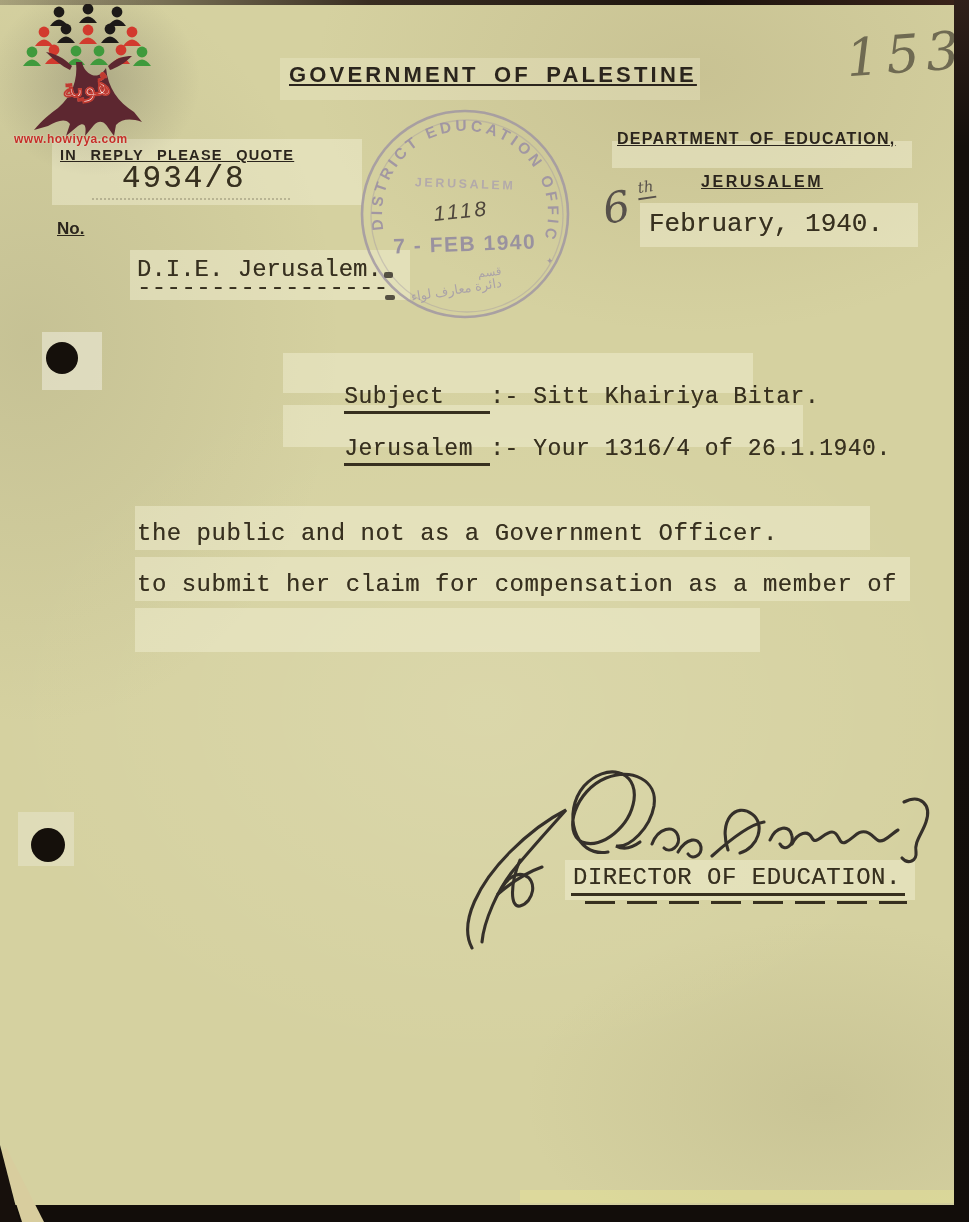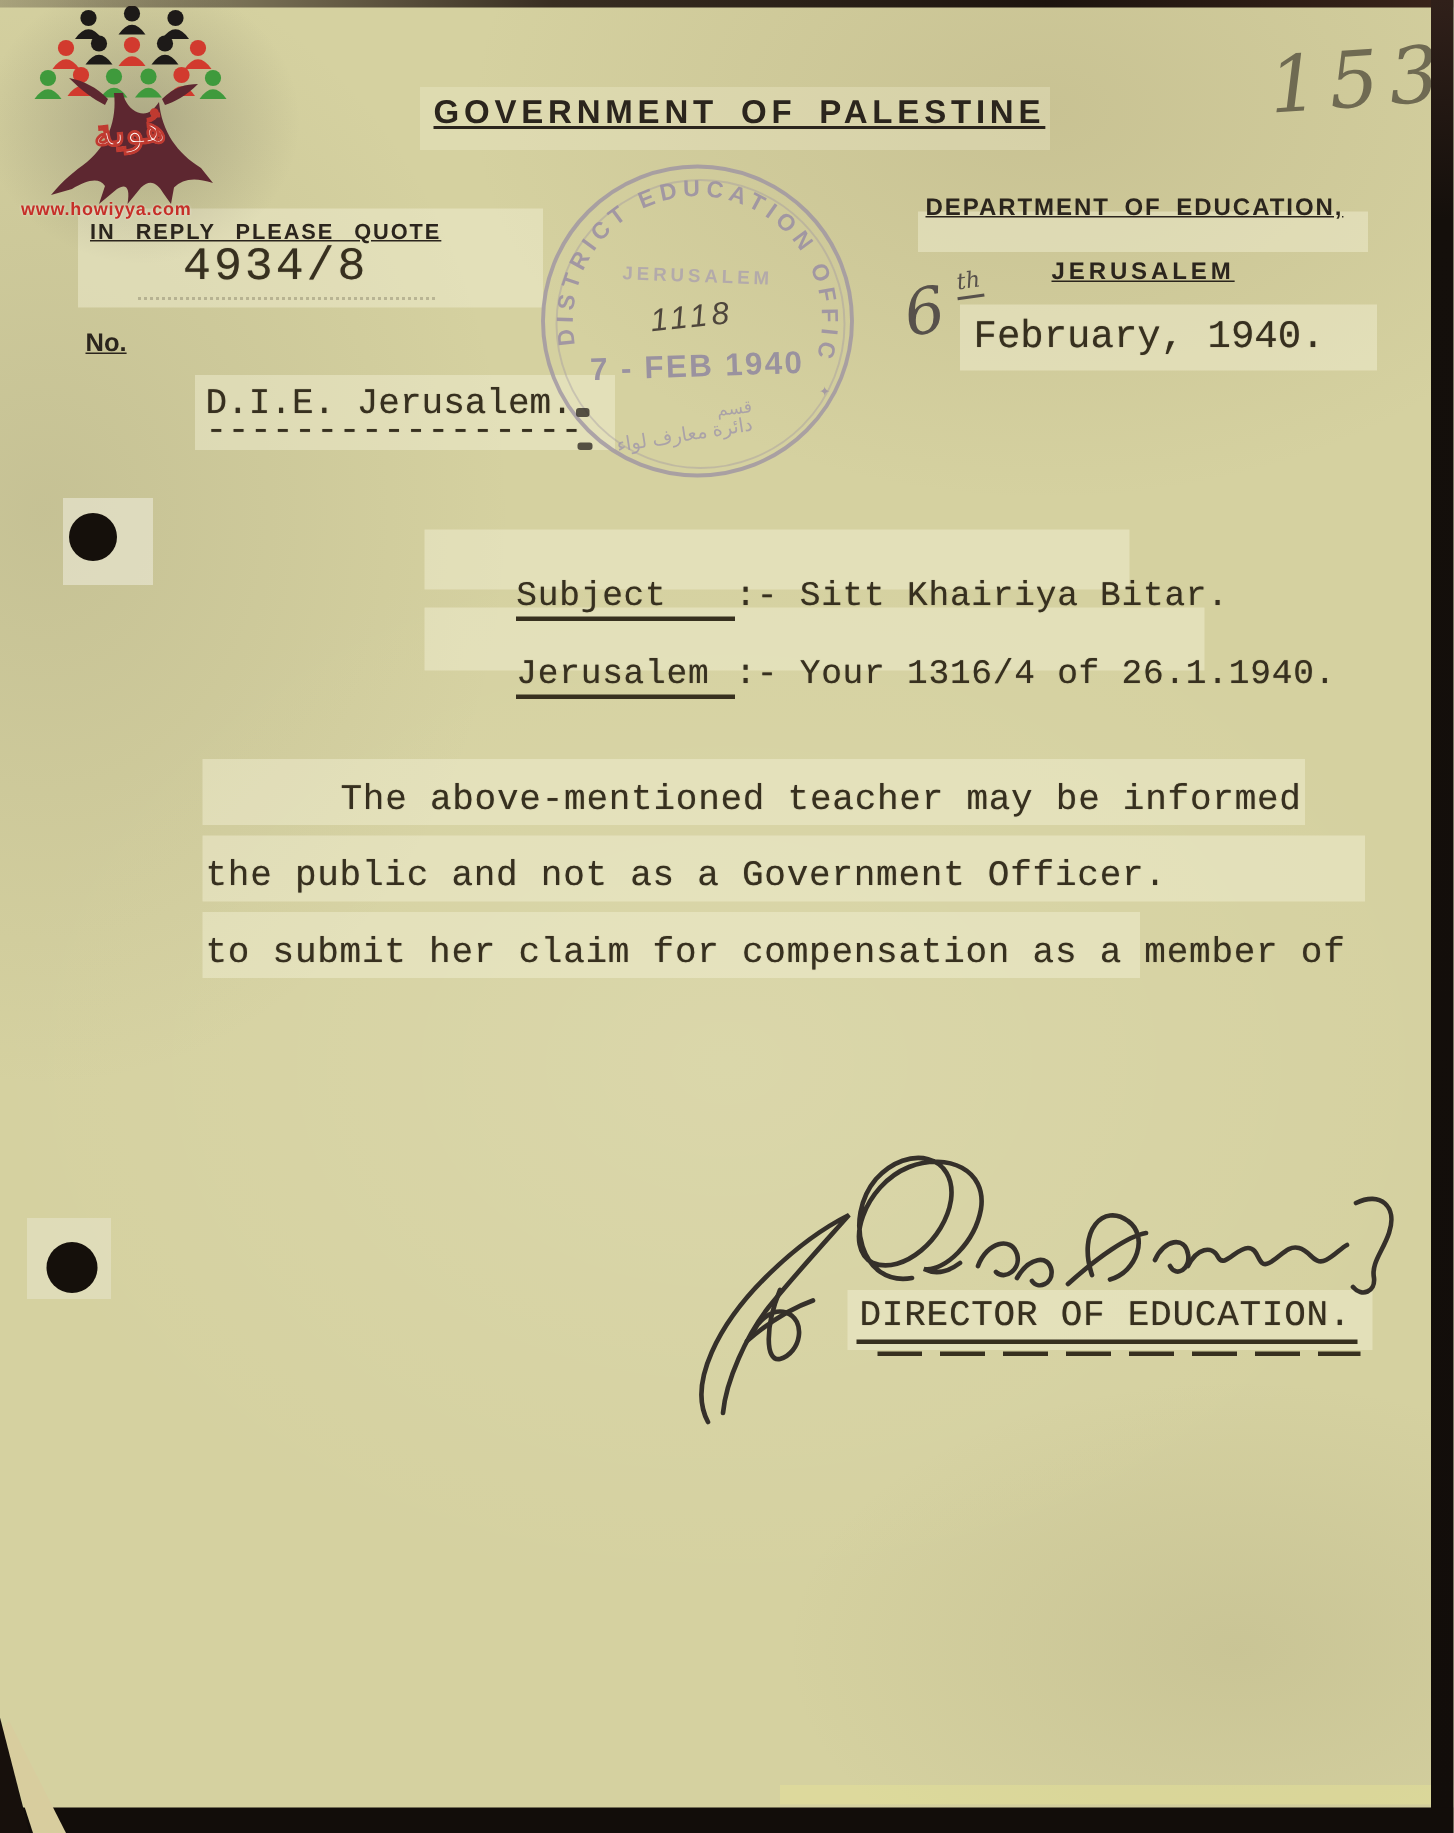--- a/index.html
+++ b/index.html
@@ -130,21 +130,20 @@
   <div class="abs tw" style="left:137px;top:274px;font-size:24px;letter-spacing:.4px;">-----------------</div>
 
   <div class="abs tw" style="left:287px;top:358px;font-size:23px;letter-spacing:.5px;">
     <span class="lbl ul" style="width:146px;">Subject</span><span>:- </span><span>Sitt Khairiya Bitar.</span>
   </div>
   <div class="abs tw" style="left:287px;top:410px;font-size:23px;letter-spacing:.5px;">
     <span class="lbl ul" style="width:146px;">Jerusalem</span><span>:- </span><span>Your 1316/4 of 26.1.1940.</span>
   </div>
 
   <div class="abs" style="left:137px;top:508px;width:800px;">
-    <div class="tw" style="font-size:24px;letter-spacing:.5px;line-height:51px;text-indent:90px;">The above-mentioned teacher may be informed</div>
     <div class="tw" style="font-size:24px;letter-spacing:.5px;line-height:51px;">the public and not as a Government Officer.</div>
     <div class="tw" style="font-size:24px;letter-spacing:.5px;line-height:51px;">to submit her claim for compensation as a member of</div>
   </div>
 
   <svg class="abs" style="left:452px;top:760px;" width="500" height="195" viewBox="0 0 500 195">
     <g fill="none" stroke="#35302a" stroke-width="3.1" stroke-linecap="round">
 
       <path d="M 20 188 C 6 162 28 122 58 92 C 82 68 102 56 114 50 C 98 68 76 92 60 112 C 46 130 32 160 30 182"></path>
 
       <path d="M 46 134 C 60 122 76 112 90 107"></path>

